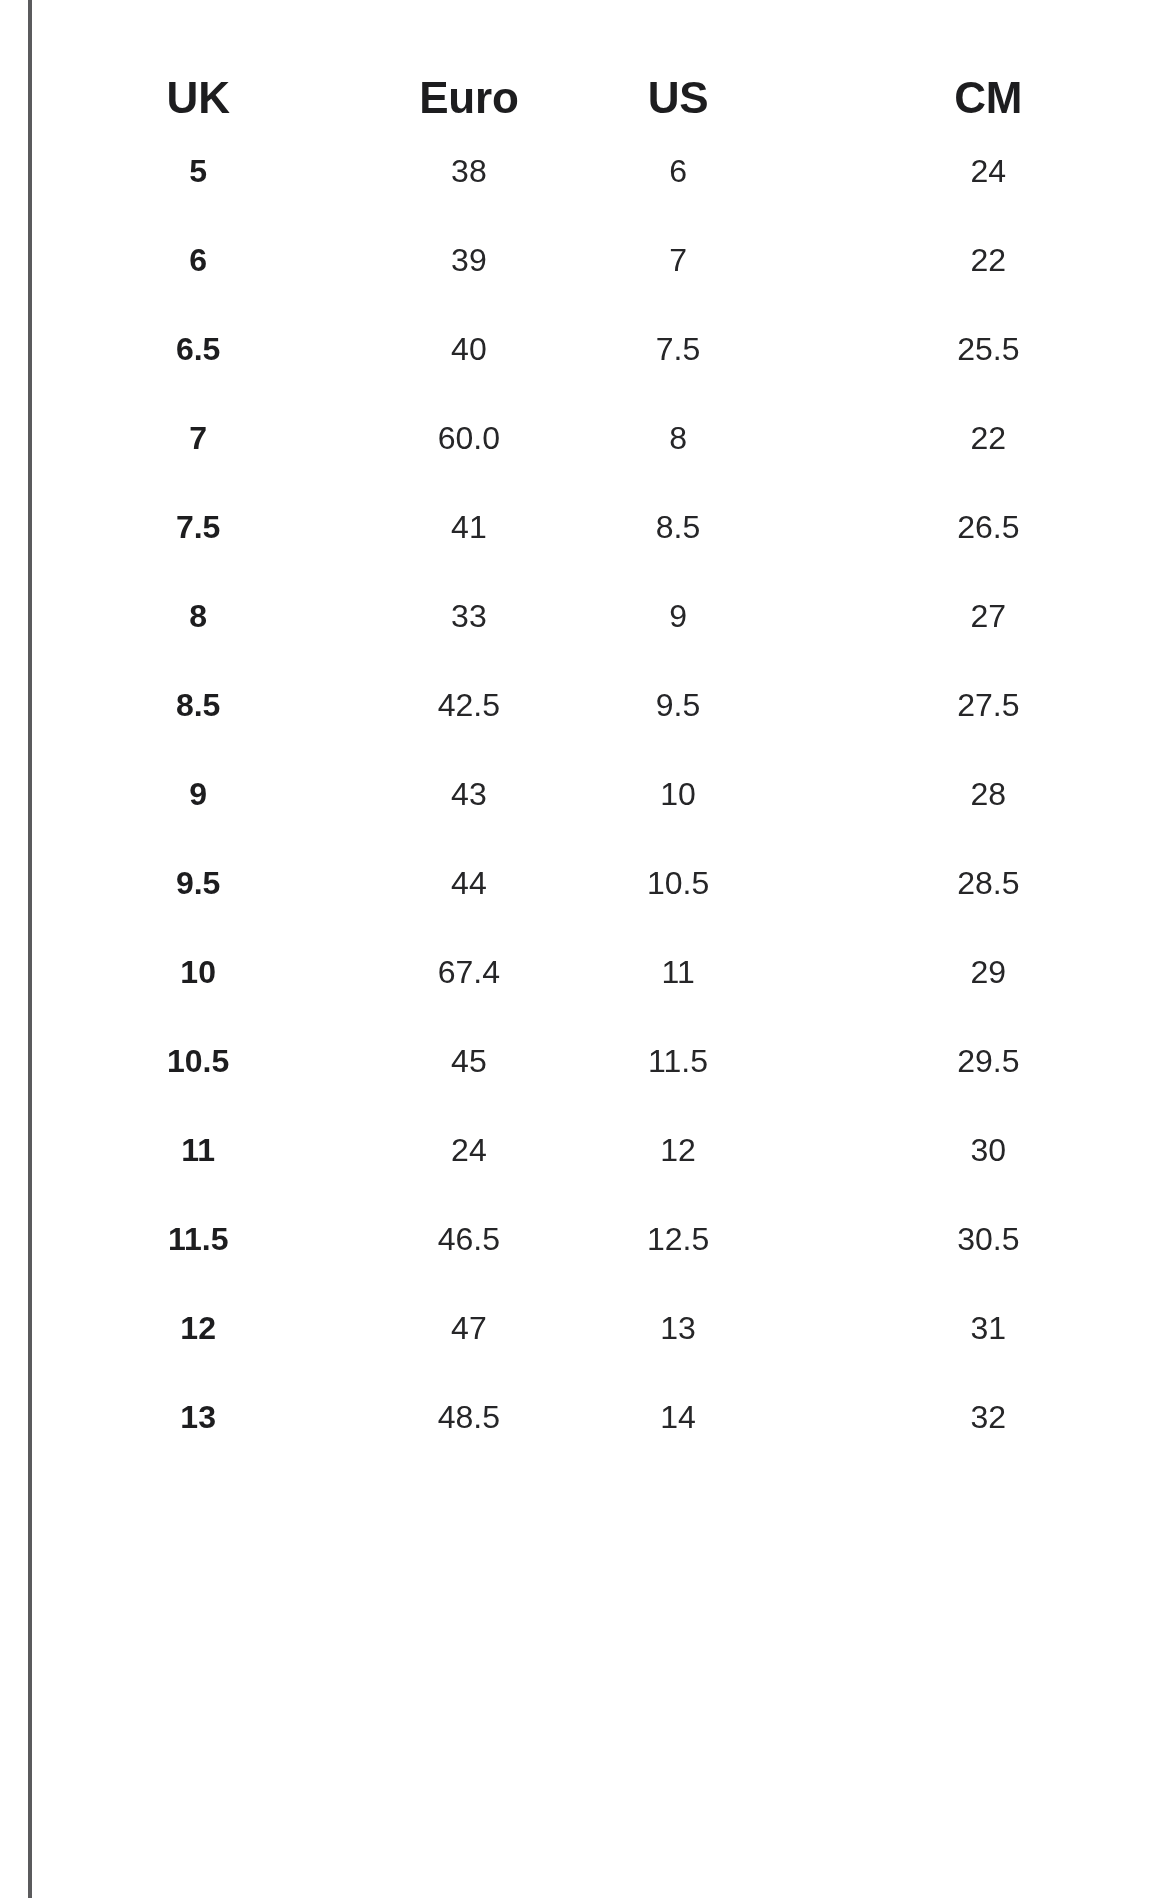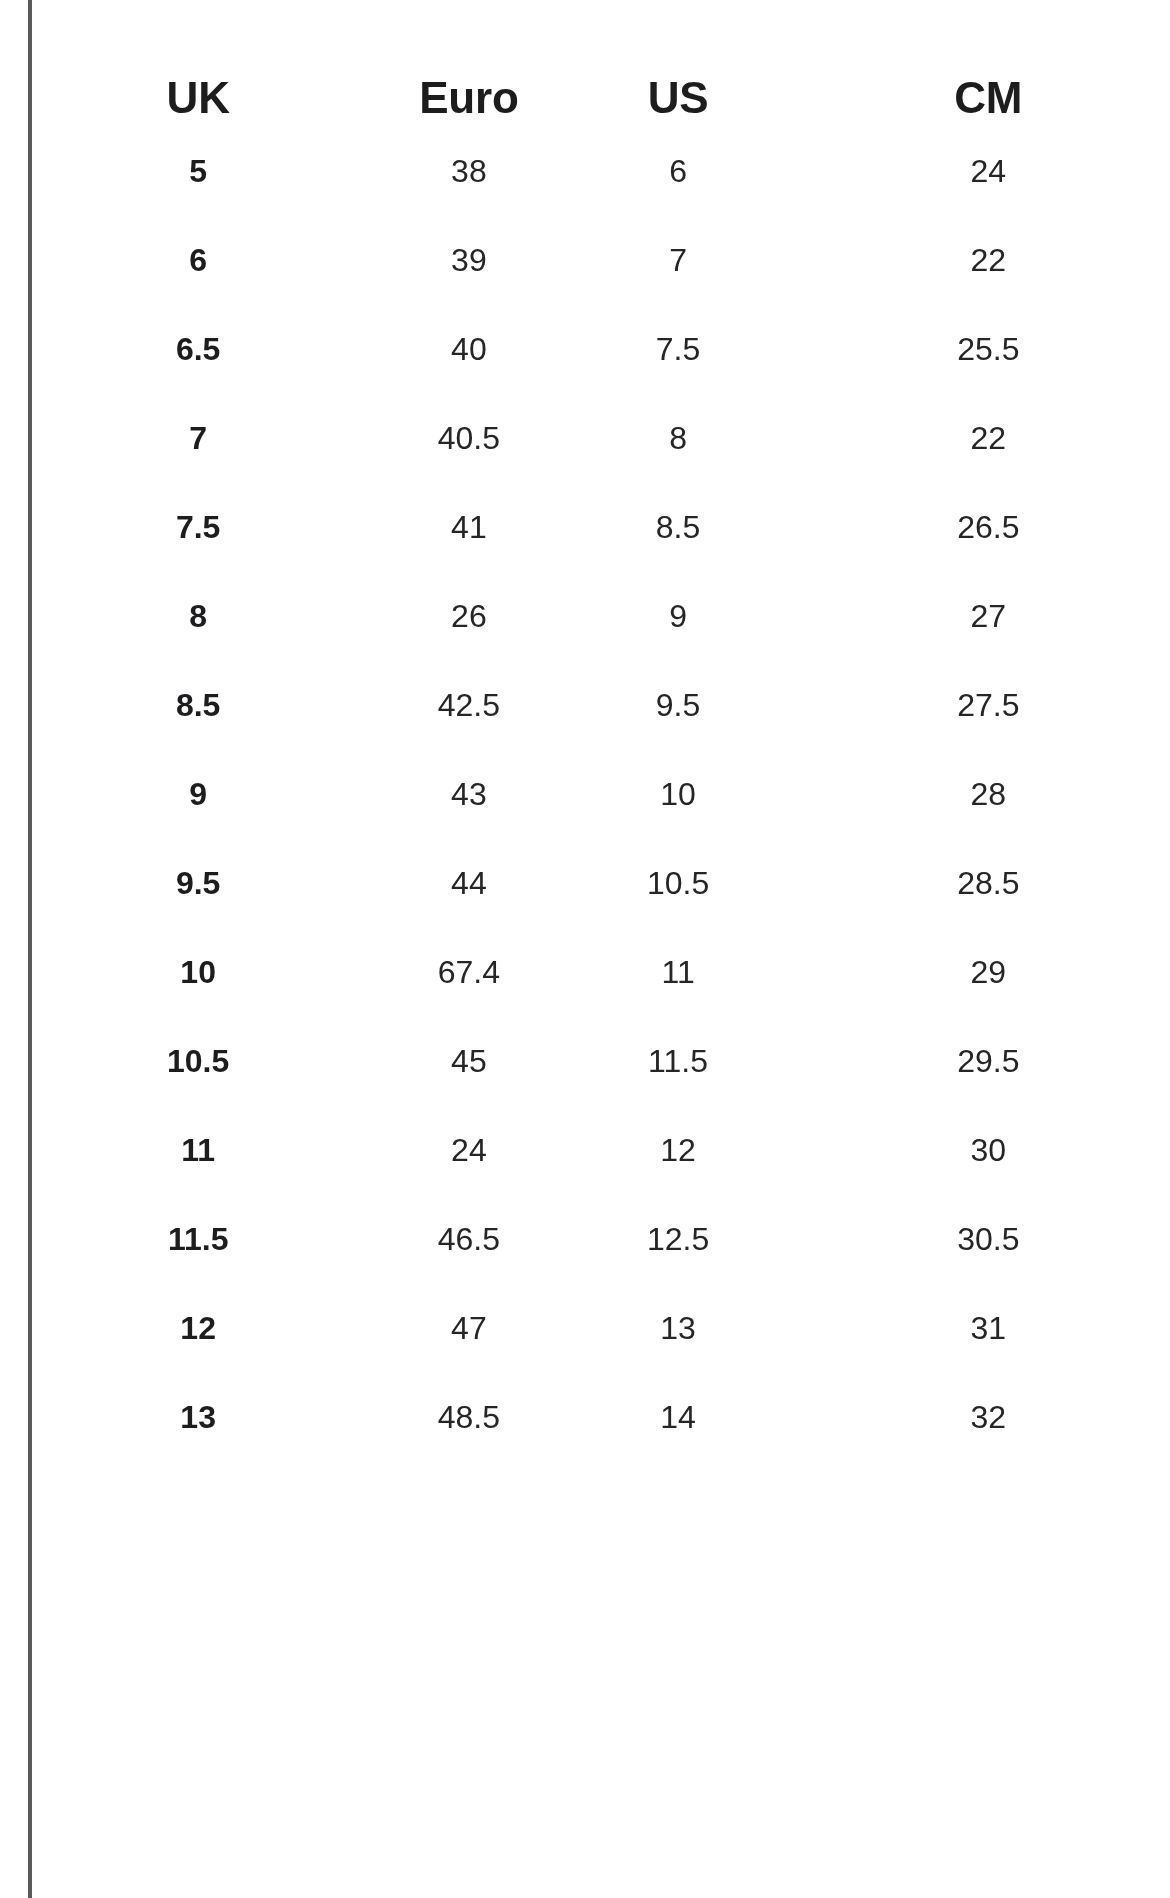--- a/index.html
+++ b/index.html
@@ -103,33 +103,33 @@
           <td class="cell-cm">22</td>
         </tr>
         <tr>
           <td class="cell-uk">6.5</td>
           <td class="cell-euro">40</td>
           <td class="cell-us">7.5</td>
           <td class="cell-cm">25.5</td>
         </tr>
         <tr>
           <td class="cell-uk">7</td>
-          <td class="cell-euro">40.5</td>
+          <td class="cell-euro">60.0</td>
           <td class="cell-us">8</td>
           <td class="cell-cm">22</td>
         </tr>
         <tr>
           <td class="cell-uk">7.5</td>
           <td class="cell-euro">41</td>
           <td class="cell-us">8.5</td>
           <td class="cell-cm">26.5</td>
         </tr>
         <tr>
           <td class="cell-uk">8</td>
-          <td class="cell-euro">26</td>
+          <td class="cell-euro">33</td>
           <td class="cell-us">9</td>
           <td class="cell-cm">27</td>
         </tr>
         <tr>
           <td class="cell-uk">8.5</td>
           <td class="cell-euro">42.5</td>
           <td class="cell-us">9.5</td>
           <td class="cell-cm">27.5</td>
         </tr>
         <tr>

